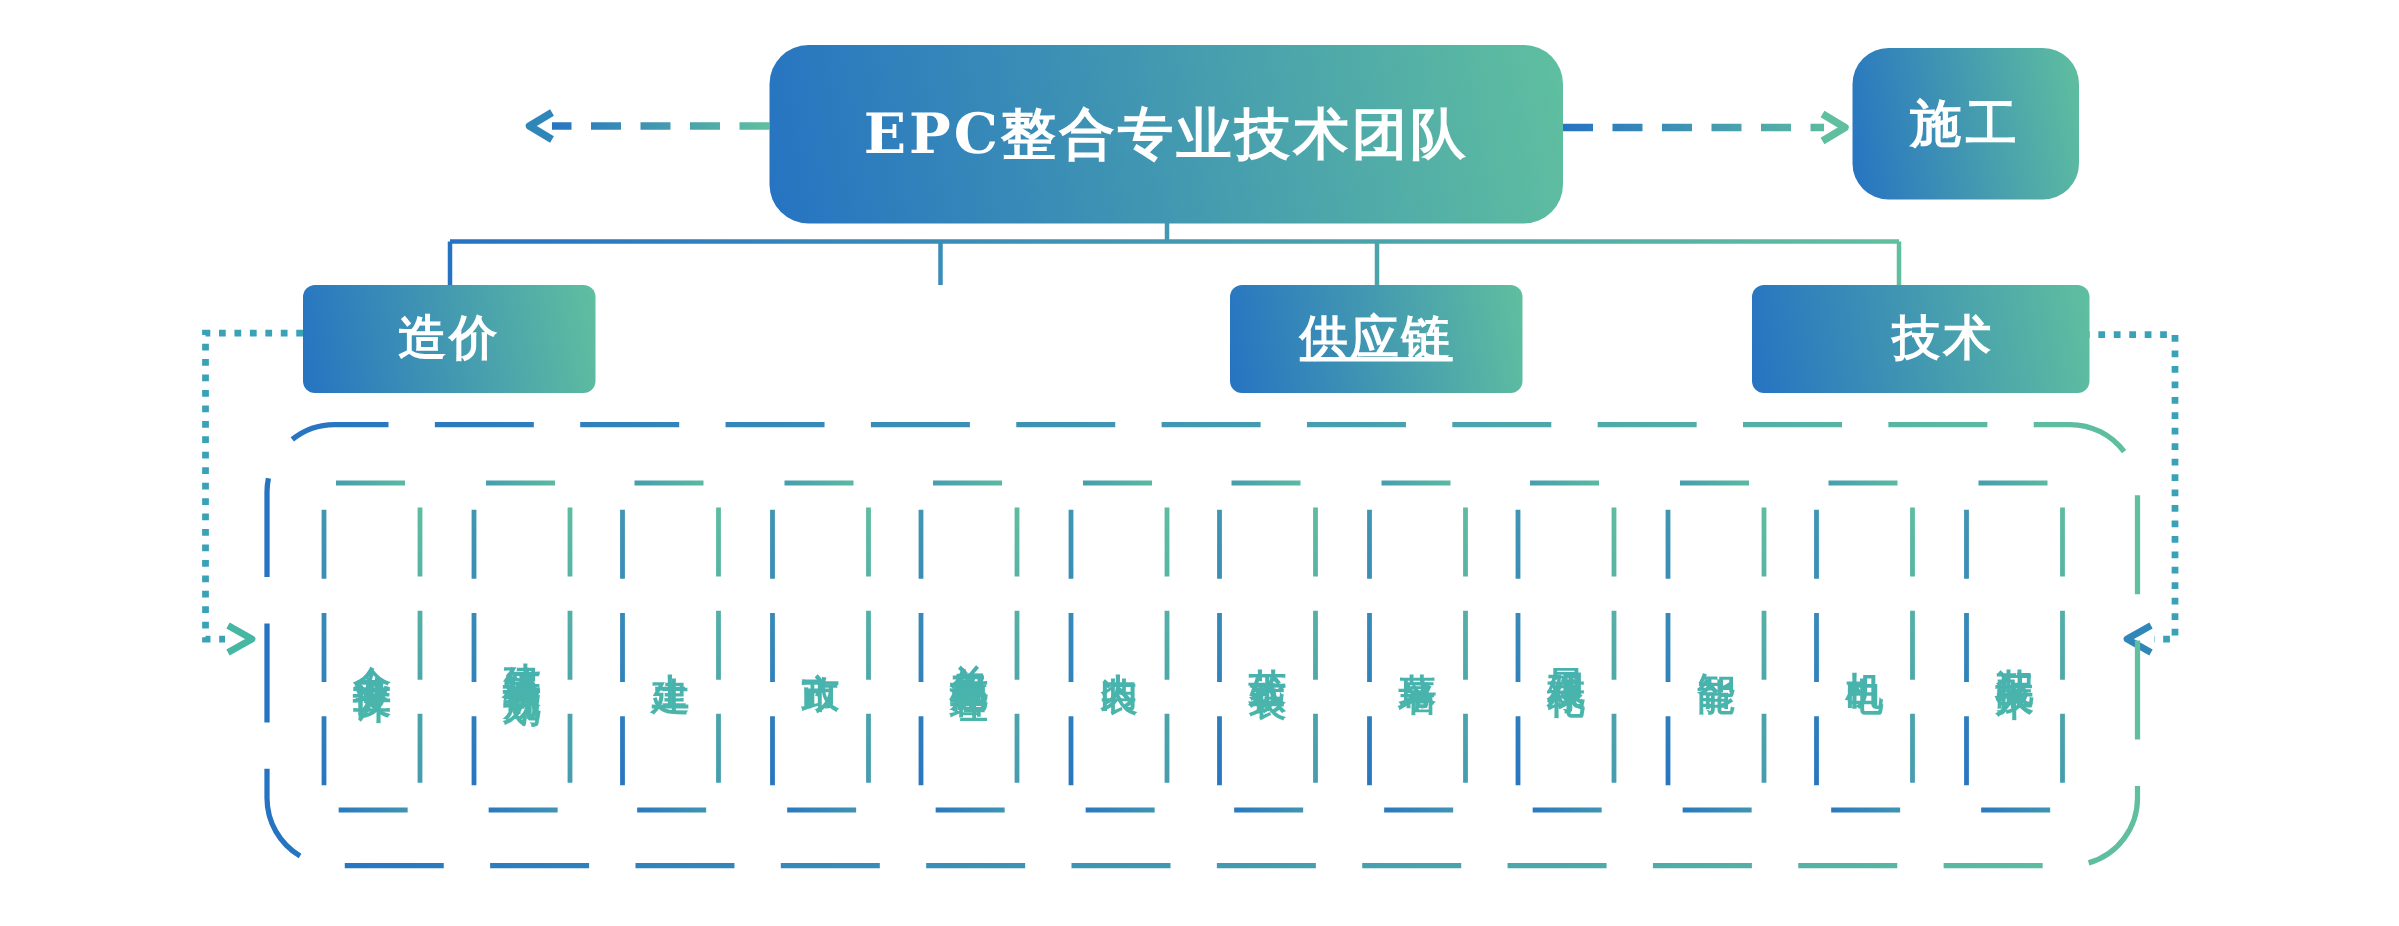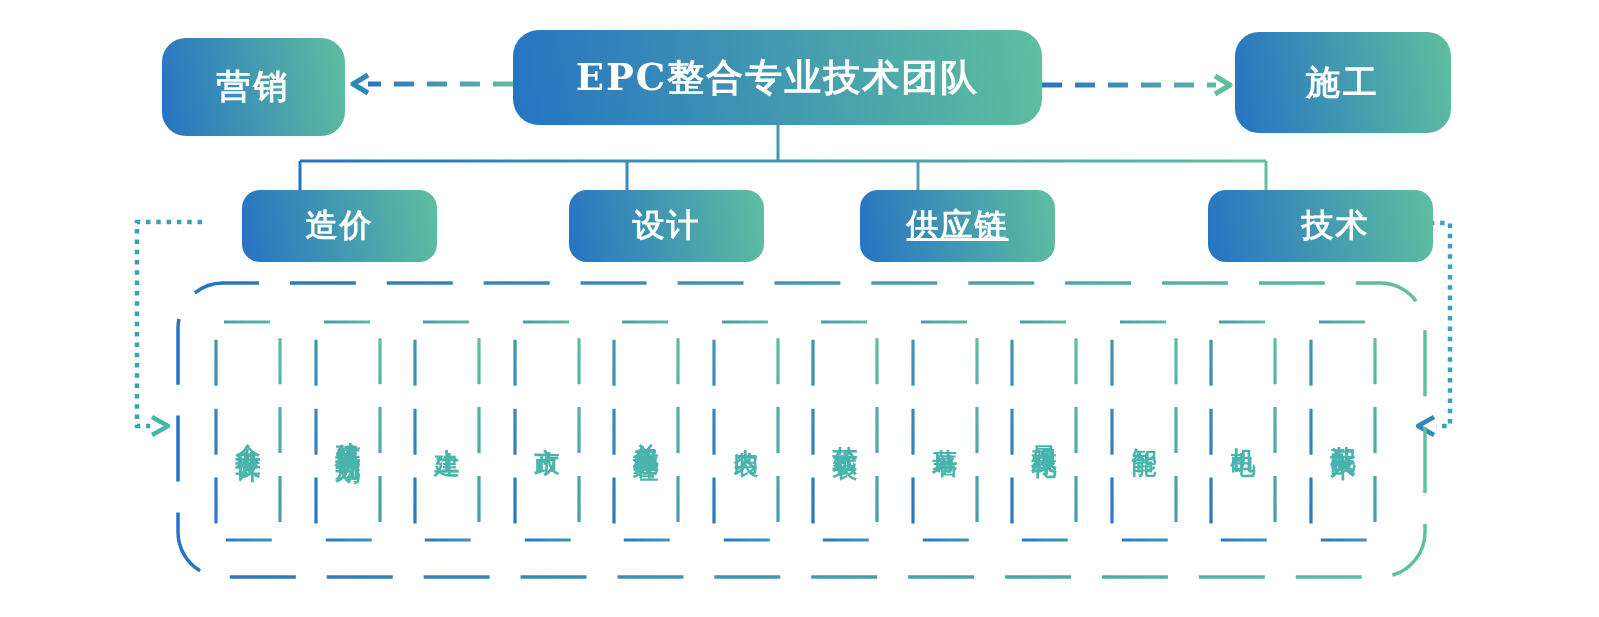--- a/index.html
+++ b/index.html
@@ -11,25 +11,25 @@
   .canvas{
     position:relative; width:1599px; height:617px; background:#ffffff;
     font-family:"DejaVu Serif","Liberation Serif",serif; overflow:hidden;
   }
   .lines{position:absolute; left:0; top:0; width:1599px; height:617px;}
   .node{
     position:absolute; display:flex; align-items:center; justify-content:center;
     color:#ffffff; font-weight:bold; text-align:center;
     background:linear-gradient(80deg,var(--blue) 0%,var(--green) 100%);
   }
-  .node-root{left:513px; top:30px; width:529px; height:95px; border-radius:26px; font-size:37px; letter-spacing:2px;}
+  .node-root{left:513px; top:30px; width:529px; height:119px; border-radius:26px; font-size:37px; letter-spacing:2px;}
   .node-side{border-radius:24px; font-size:34px; letter-spacing:3px;}
   .node-marketing{left:162px; top:38px; width:183px; height:98px;}
-  .node-construction{left:1235px; top:32px; width:216px; height:101px;}
-  .node-branch{top:190px; width:195px; height:72px; border-radius:18px; font-size:32px; letter-spacing:2px;margin-left:40px;}
+  .node-construction{left:1235px; top:32px; width:151px; height:101px;}
+  .node-branch{top:190px; width:195px; height:72px; border-radius:8px; font-size:32px; letter-spacing:2px;}
   .branch-0{left:202px;} .branch-1{left:529px;} .branch-2{left:820px;text-decoration:underline;} .branch-3{left:1168px;padding-left:30px;}
   .spec{
     position:absolute; top:322px; width:64px; height:218px;
     display:flex; align-items:center; justify-content:center;
     writing-mode:vertical-rl; text-orientation:upright;
     font-size:25px; font-weight:bold; letter-spacing:3px;
     background:linear-gradient(180deg,var(--item-text-top) 0%,var(--item-text-bottom) 100%);
     -webkit-background-clip:text; background-clip:text;
     color:transparent;
   }
@@ -91,26 +91,24 @@
     <rect x="813" y="322" width="64" height="218" rx="8" fill="none" stroke="url(#gradItem)" stroke-width="3.2" stroke-dasharray="46 22.8"></rect>
     <rect x="913" y="322" width="64" height="218" rx="8" fill="none" stroke="url(#gradItem)" stroke-width="3.2" stroke-dasharray="46 22.8"></rect>
     <rect x="1012" y="322" width="64" height="218" rx="8" fill="none" stroke="url(#gradItem)" stroke-width="3.2" stroke-dasharray="46 22.8"></rect>
     <rect x="1112" y="322" width="64" height="218" rx="8" fill="none" stroke="url(#gradItem)" stroke-width="3.2" stroke-dasharray="46 22.8"></rect>
     <rect x="1211" y="322" width="64" height="218" rx="8" fill="none" stroke="url(#gradItem)" stroke-width="3.2" stroke-dasharray="46 22.8"></rect>
     <rect x="1311" y="322" width="64" height="218" rx="8" fill="none" stroke="url(#gradItem)" stroke-width="3.2" stroke-dasharray="46 22.8"></rect>
   </svg>
 
   <div class="node node-root">EPC整合专业技术团队</div>
 
-  <div class="node node-side node-marketing">营销</div>
 
   <div class="node node-side node-construction">施工</div>
 
   <div class="node node-branch branch-0">造价</div>
-  <div class="node node-branch branch-1">设计</div>
   <div class="node node-branch branch-2">供应链</div>
   <div class="node node-branch branch-3">技术</div>
 
   <div class="spec sp-0">全专业设计</div>
   <div class="spec sp-1">建筑设计与规划</div>
   <div class="spec sp-2">土建</div>
   <div class="spec sp-3">市政</div>
   <div class="spec sp-4">总包施工管理</div>
   <div class="spec sp-5">内装</div>
   <div class="spec sp-6">艺术软装</div>

